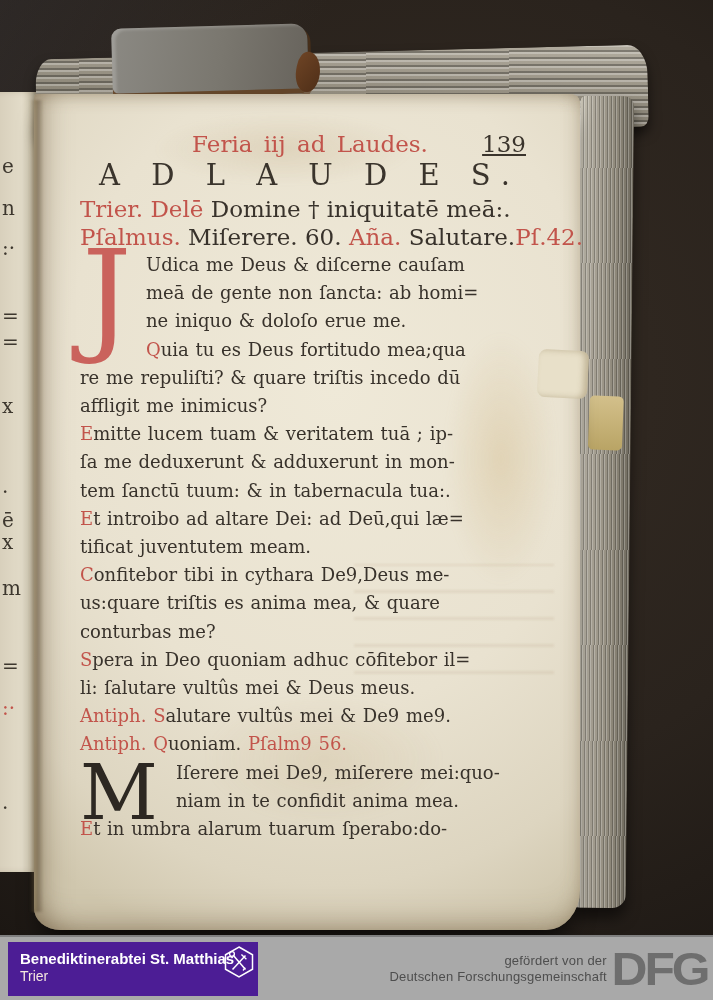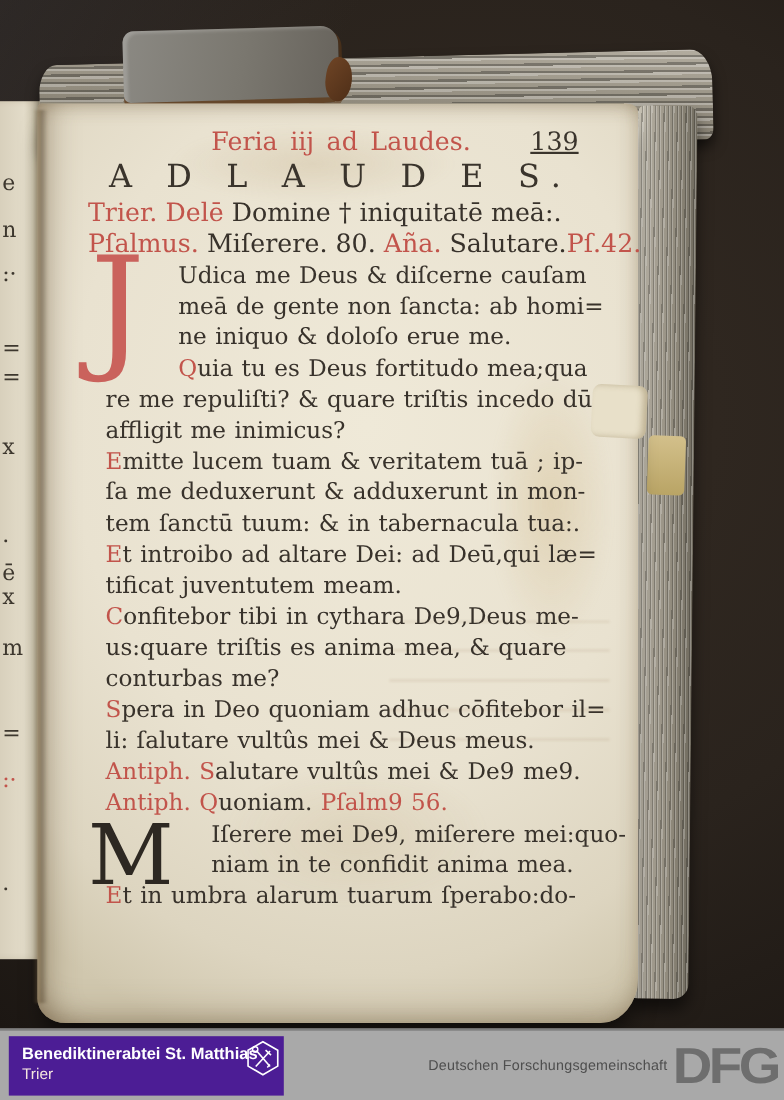--- a/index.html
+++ b/index.html
@@ -86,24 +86,24 @@
     background:radial-gradient(closest-side, rgba(198,166,106,.28), rgba(198,166,106,0));filter:blur(4px);}
   .stain2{position:absolute;left:170px;top:600px;width:240px;height:130px;
     background:radial-gradient(closest-side, rgba(176,146,92,.14), rgba(176,146,92,0));filter:blur(3px);}
   .stain3{position:absolute;left:120px;top:20px;width:260px;height:70px;
     background:radial-gradient(closest-side, rgba(170,140,90,.18), rgba(170,140,90,0));filter:blur(3px);}
   .ghost{position:absolute;left:320px;top:470px;width:200px;height:110px;
     background:repeating-linear-gradient(0deg, rgba(150,110,70,.10) 0 3px, rgba(0,0,0,0) 3px 27px);
     filter:blur(1.2px);}
   
   .content{position:absolute;left:46px;top:22px;width:460px;color:#38322b;}
-  .hdr-line{position:relative;height:27px;text-align:center;font-size:23px;color:#c2544b;word-spacing:4px;white-space:nowrap;}
+  .hdr-line{position:relative;height:27px;text-align:center;font-size:23px;color:#c2544b;word-spacing:4px;white-space:nowrap;margin-top:15px;}
   .pagenum{position:absolute;right:14px;top:0;color:#3a342c;text-decoration:underline;}
   .main-title{height:38px;font-size:29px;letter-spacing:11px;text-align:center;color:#3a342c;white-space:nowrap;}
-  .line{font-size:21px;line-height:28.2px;white-space:nowrap;word-spacing:1px;margin-left:16px;}
+  .line{font-size:18px;line-height:28.2px;white-space:nowrap;word-spacing:1px;}
   .line .red, .red{color:#c2544b;}
   .rubric{font-size:23px;line-height:27.5px;white-space:nowrap;}
   .psalm{position:relative;}
   .ind-j{padding-left:66px;}
   .ind-m{padding-left:96px;}
   .dropcap-j{position:absolute;left:2px;top:-18px;font-size:124px;line-height:1;color:#ca625c;}
   .dropcap-m{position:absolute;left:0px;top:-4px;font-size:76px;line-height:1;color:#2d2822;letter-spacing:-2px;}
   
   .footer{
     position:absolute;left:0;bottom:0;width:713px;height:65px;
@@ -165,21 +165,21 @@
     <div class="gutter" style="left:-4px;top:6px;height:812px"></div>
 
     <div class="content">
       <div class="hdr-line">
         <span>Feria iij ad Laudes.</span>
         <span class="pagenum">139</span>
       </div>
       <div class="main-title">A D L A U D E S.</div>
 
       <div class="rubric"><span class="red">Trier. Delē </span><span>Domine † iniquitatē meā:.</span></div>
-      <div class="rubric"><span class="red">Pſalmus. </span><span>Miſerere. 80. </span><span class="red">Aña. </span><span>Salutare.</span><span class="red">Pſ.42.</span></div>
+      <div class="rubric"><span class="red">Pſalmus. </span><span>Miſerere. 60. </span><span class="red">Aña. </span><span>Salutare.</span><span class="red">Pſ.42.</span></div>
 
       <div class="psalm">
         <div class="dropcap-j">J</div>
         <div class="line ind-j"><span>Udica me Deus &amp; diſcerne cauſam</span></div>
         <div class="line ind-j"><span>meā de gente non ſancta: ab homi=</span></div>
         <div class="line ind-j"><span>ne iniquo &amp; doloſo erue me.</span></div>
         <div class="line ind-j"><span class="red">Q</span><span>uia tu es Deus fortitudo mea;qua</span></div>
         <div class="line"><span>re me repuliſti? &amp; quare triſtis incedo dū</span></div>
         <div class="line"><span>affligit me inimicus?</span></div>
         <div class="line"><span class="red">E</span><span>mitte lucem tuam &amp; veritatem tuā ; ip-</span></div>
@@ -213,19 +213,20 @@
         <path d="M17 3 L30.5 10.8 L30.5 25.2 L17 33 L3.5 25.2 L3.5 10.8 Z" fill="none" stroke="#ffffff" stroke-width="1.5"></path>
         <line x1="10.5" y1="25.5" x2="23.5" y2="11.5" stroke="#ffffff" stroke-width="1.5"></line>
         <line x1="19.4" y1="10.6" x2="24.4" y2="15.2" stroke="#ffffff" stroke-width="1.4"></line>
         <line x1="11" y1="11" x2="23.5" y2="25.5" stroke="#ffffff" stroke-width="1.5"></line>
         <circle cx="10" cy="10" r="2.4" fill="none" stroke="#ffffff" stroke-width="1.3"></circle>
         <line x1="21" y1="26.5" x2="23.2" y2="23.6" stroke="#ffffff" stroke-width="1.3"></line>
       </svg>
     </div>
     <div class="funding">
       <div class="funding-text">
+        <div>gefördert von der</div>
         <div>Deutschen Forschungsgemeinschaft</div>
       </div>
       <div class="dfg">DFG</div>
     </div>
   </div>
 
 </div>
 
 </body></html>

